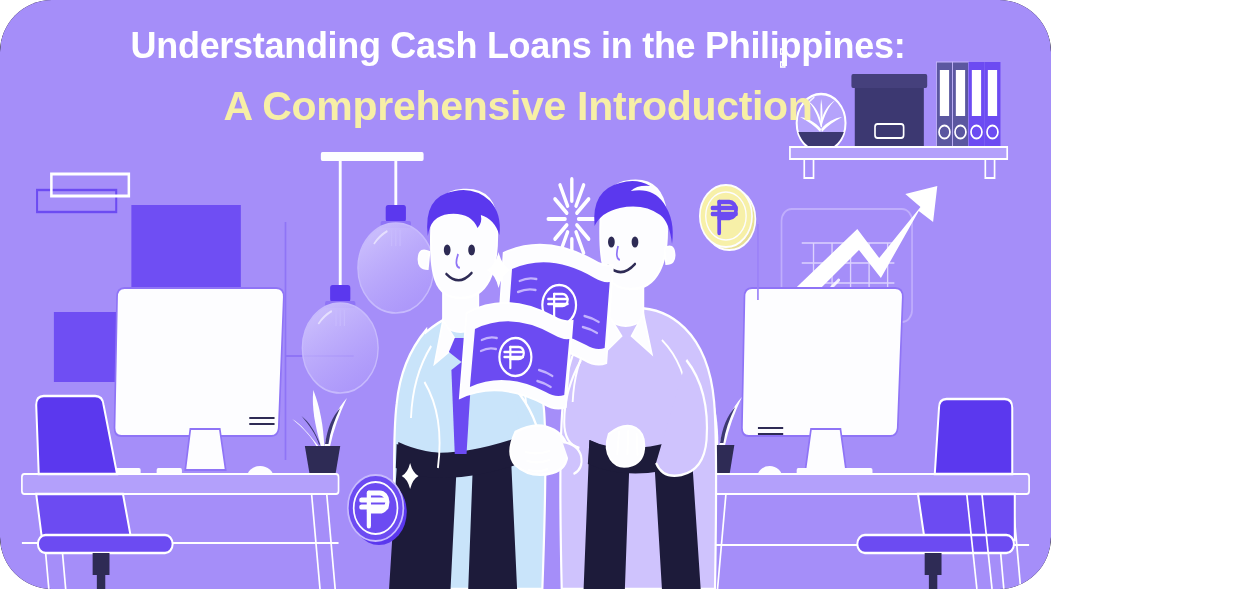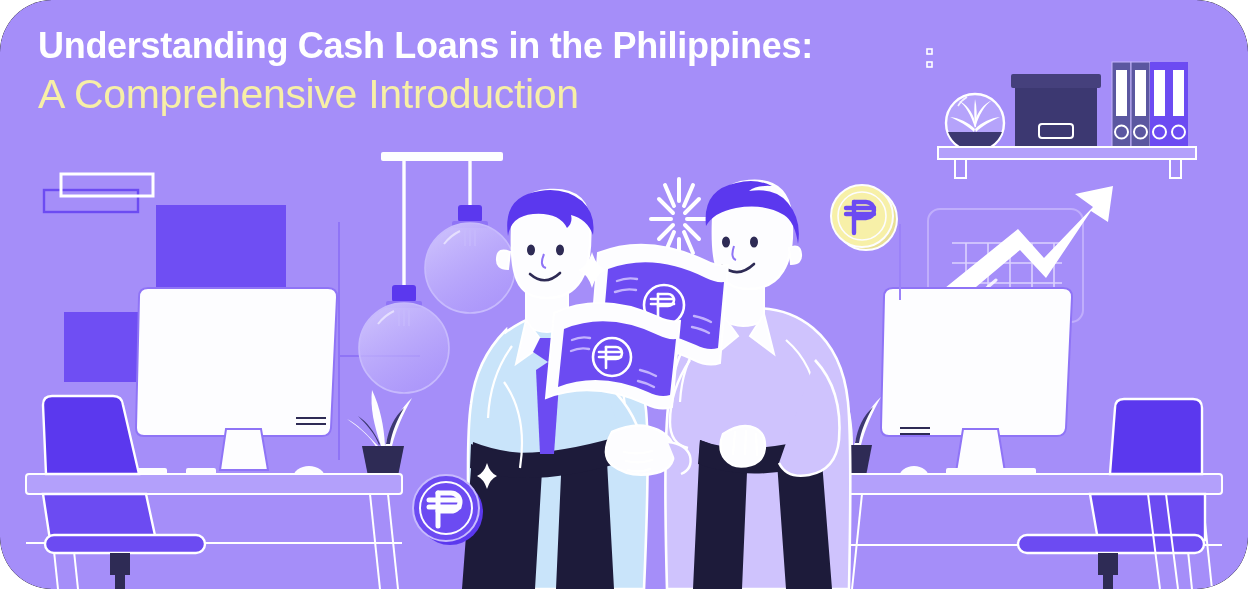--- a/index.html
+++ b/index.html
@@ -1,38 +1,39 @@
 <!DOCTYPE html>
 <html><head>
 <meta charset="utf-8">
 <style>
   html,body{margin:0;padding:0;background:#ffffff;}
   body{font-family:"Liberation Sans","DejaVu Sans",sans-serif;}
   #banner{
     position:relative;
-    width:1248px;height:589px;
+    width:1051px;height:589px;
     overflow:hidden;
     background:#000000;
     border-radius:52px;
+    text-align:center;
   }
   #art{position:absolute;inset:0;width:100%;height:100%;display:block;}
   #headline{
     position:absolute;left:38px;top:24px;
     width:960px;
     pointer-events:none;
     z-index:5;
   }
   #headline .l1{
     font-size:36px;font-weight:bold;color:#FFFFFF;
     letter-spacing:-0.3px;line-height:44px;margin:0;
     white-space:nowrap;
   }
   #headline .l2{
-    font-size:41px;font-weight:normal;color:#F7EFA6;
-    letter-spacing:-0.3px;line-height:52px;margin:0;
+    font-size:41px;font-weight:bold;color:#F7EFA6;
+    letter-spacing:-0.3px;line-height:52px;margin:12px;
     white-space:nowrap;
   }
 </style>
 </head>
 <body>
 
 <div id="banner">
 
   <svg id="art" viewBox="0 0 1248 589" preserveAspectRatio="none">
     <defs>

